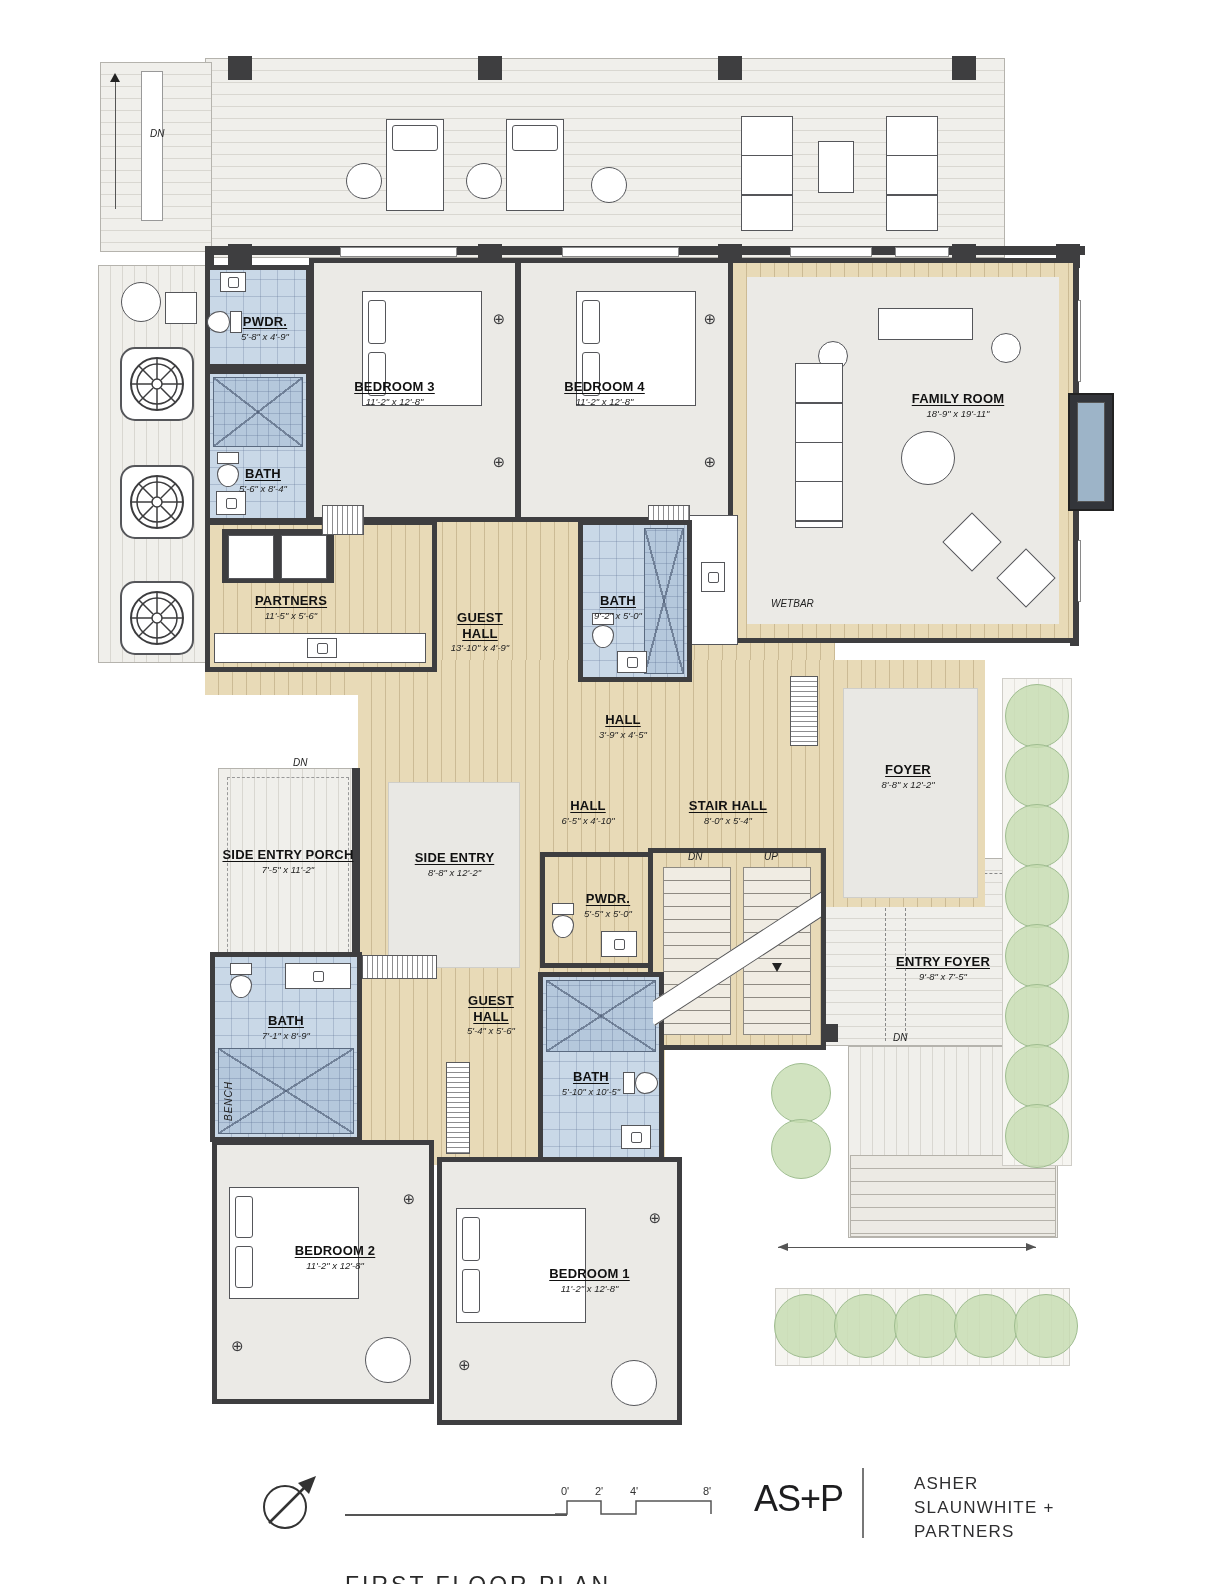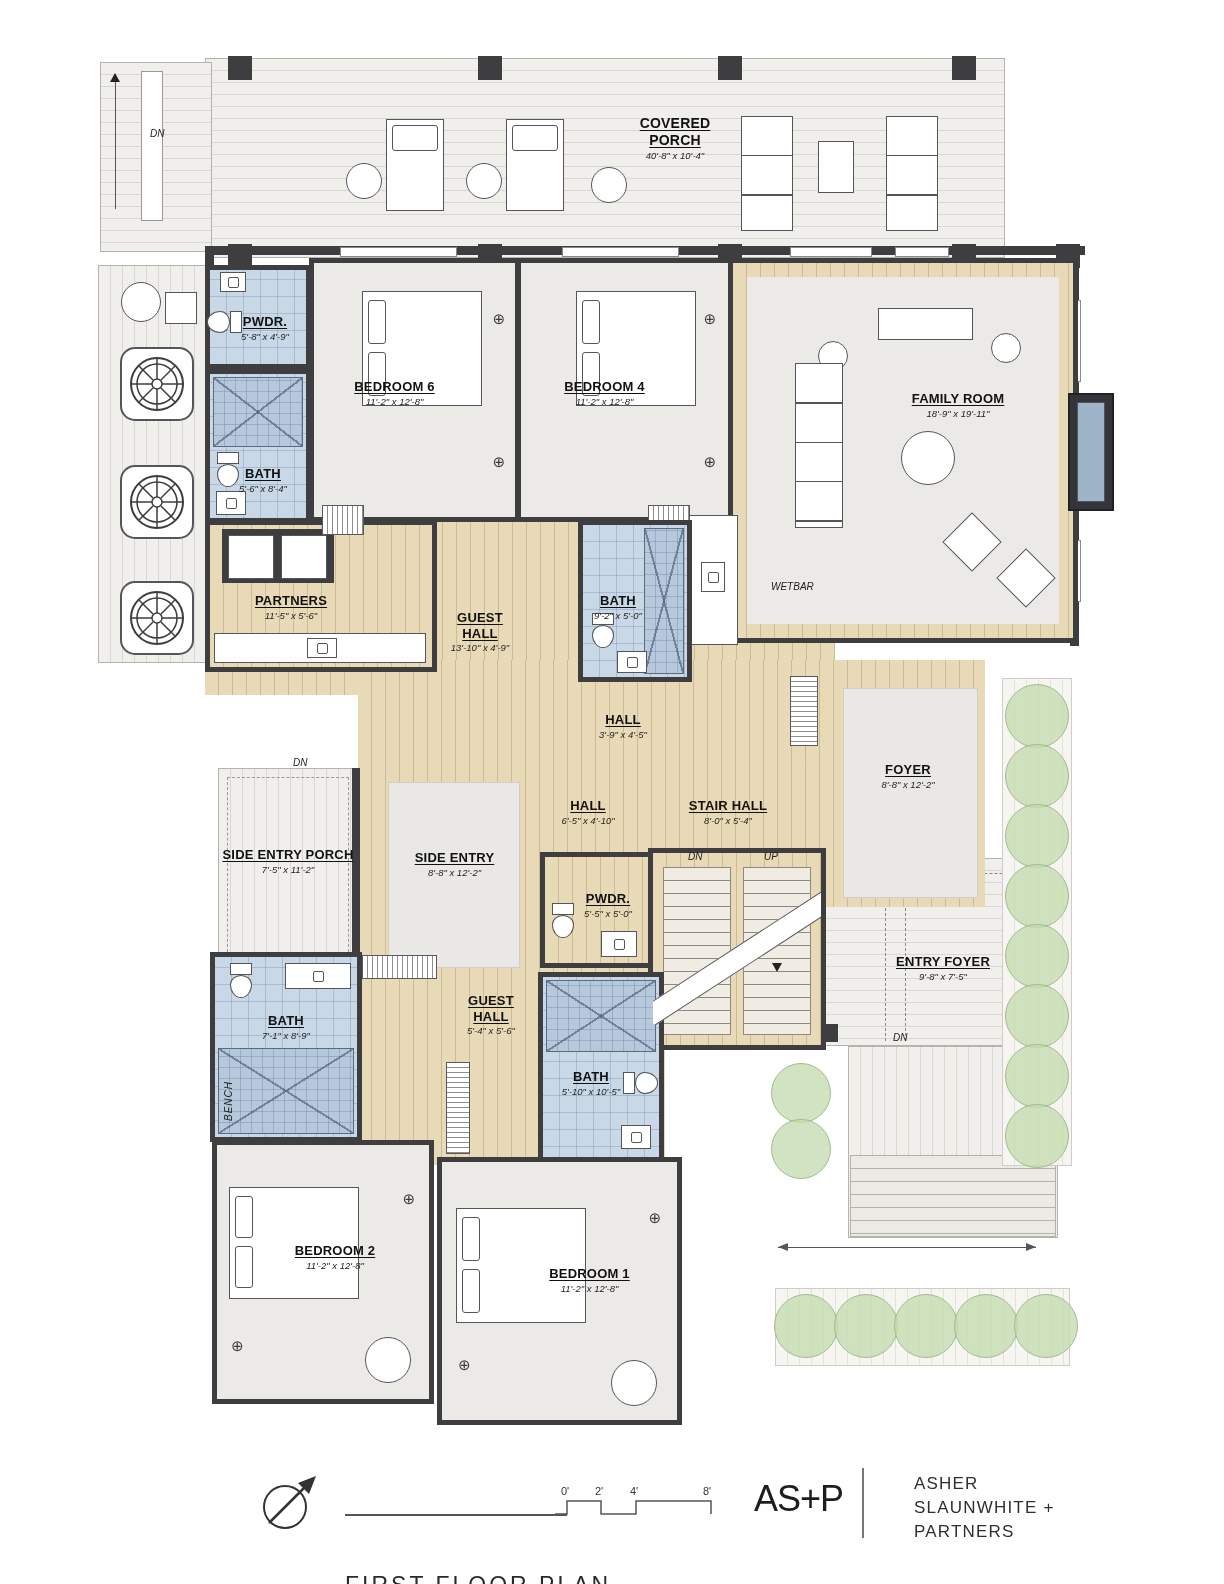--- a/index.html
+++ b/index.html
@@ -236,21 +236,21 @@
   </div>
 
   <div class="room carpet" style="left:309px;top:258px;width:211px;height:264px;">
     <div class="furn" style="left:48px;top:28px;width:120px;height:115px;">
       <div class="pillow" style="left:5px;top:8px;width:18px;height:44px;"></div>
       <div class="pillow" style="left:5px;top:60px;width:18px;height:44px;"></div>
     </div>
     <span class="lite" style="right:10px;top:48px;">⊕</span>
     <span class="lite" style="right:10px;bottom:48px;">⊕</span>
     <div class="lbl" style="left:0;right:40px;top:116px;">
-      <span class="nm">BEDROOM 6</span>
+      <span class="nm">BEDROOM 3</span>
       <span class="dm">11'-2" x 12'-8"</span>
     </div>
   </div>
 
   <div class="room carpet" style="left:516px;top:258px;width:217px;height:264px;">
     <div class="furn" style="left:55px;top:28px;width:120px;height:115px;">
       <div class="pillow" style="left:5px;top:8px;width:18px;height:44px;"></div>
       <div class="pillow" style="left:5px;top:60px;width:18px;height:44px;"></div>
     </div>
     <span class="lite" style="right:12px;top:48px;">⊕</span>
@@ -263,21 +263,21 @@
 
   <div class="room wood" style="left:728px;top:258px;width:350px;height:385px;">
     <div class="abs carpet" style="inset:14px;"></div>
     <div class="furn" style="left:145px;top:45px;width:95px;height:32px;"></div>
     <div class="furn circle" style="left:85px;top:78px;width:30px;height:30px;"></div>
     <div class="furn circle" style="left:258px;top:70px;width:30px;height:30px;"></div>
     <div class="furn sofa-lines" style="left:62px;top:100px;width:48px;height:165px;"></div>
     <div class="furn circle" style="left:168px;top:168px;width:54px;height:54px;"></div>
     <div class="furn chair-d" style="left:218px;top:258px;width:42px;height:42px;"></div>
     <div class="furn chair-d" style="left:272px;top:294px;width:42px;height:42px;"></div>
-    <span class="ann" style="left:38px;top:318px;">WETBAR</span>
+    <span class="ann" style="left:38px;top:335px;">WETBAR</span>
     <div class="lbl" style="left:110px;right:0;top:128px;">
       <span class="nm">FAMILY ROOM</span>
       <span class="dm">18'-9" x 19'-11"</span>
     </div>
   </div>
   <div class="abs" style="left:1068px;top:393px;width:46px;height:118px;background:#33353a;border:2px solid #222;">
     <div class="abs" style="inset:7px;background:#9db4c8;border:1px solid #555;"></div>
   </div>
   <div class="furn" style="left:688px;top:515px;width:50px;height:130px;">
     <div class="sink" style="left:12px;top:46px;width:24px;height:30px;"></div>
@@ -419,24 +419,20 @@
     </div>
     <div class="furn circle" style="right:20px;bottom:14px;width:46px;height:46px;"></div>
     <span class="lite" style="left:16px;bottom:48px;">⊕</span>
     <span class="lite" style="right:16px;top:48px;">⊕</span>
     <div class="lbl" style="left:60px;right:0;top:104px;">
       <span class="nm">BEDROOM 1</span>
       <span class="dm">11'-2" x 12'-8"</span>
     </div>
   </div>
 
-  <div class="lbl" style="left:575px;top:115px;width:200px;">
-    <span class="nm" style="max-width:110px;margin:0 auto;font-size:14px;">COVERED PORCH</span>
-    <span class="dm">40'-8" x 10'-4"</span>
-  </div>
 
   <svg class="abs" style="left:258px;top:1468px;" width="66" height="66" viewBox="0 0 66 66">
     <circle cx="27" cy="39" r="21" fill="none" stroke="#333" stroke-width="2"></circle>
     <line x1="11" y1="55" x2="47" y2="19" stroke="#333" stroke-width="2.5"></line>
     <polygon points="58,8 40,15 51,26" fill="#333"></polygon>
   </svg>
   <div class="title-text" style="left:345px;top:1572px;">FIRST FLOOR PLAN</div>
   <div class="thinline" style="left:345px;top:1514px;width:222px;height:1.5px;"></div>
   <svg class="abs" style="left:555px;top:1484px;" width="175" height="36" viewBox="0 0 175 36">
     <path d="M0 30 h12 v-13 h34 v13 h35 v-13 h75 v13" fill="none" stroke="#555" stroke-width="1.5"></path>

